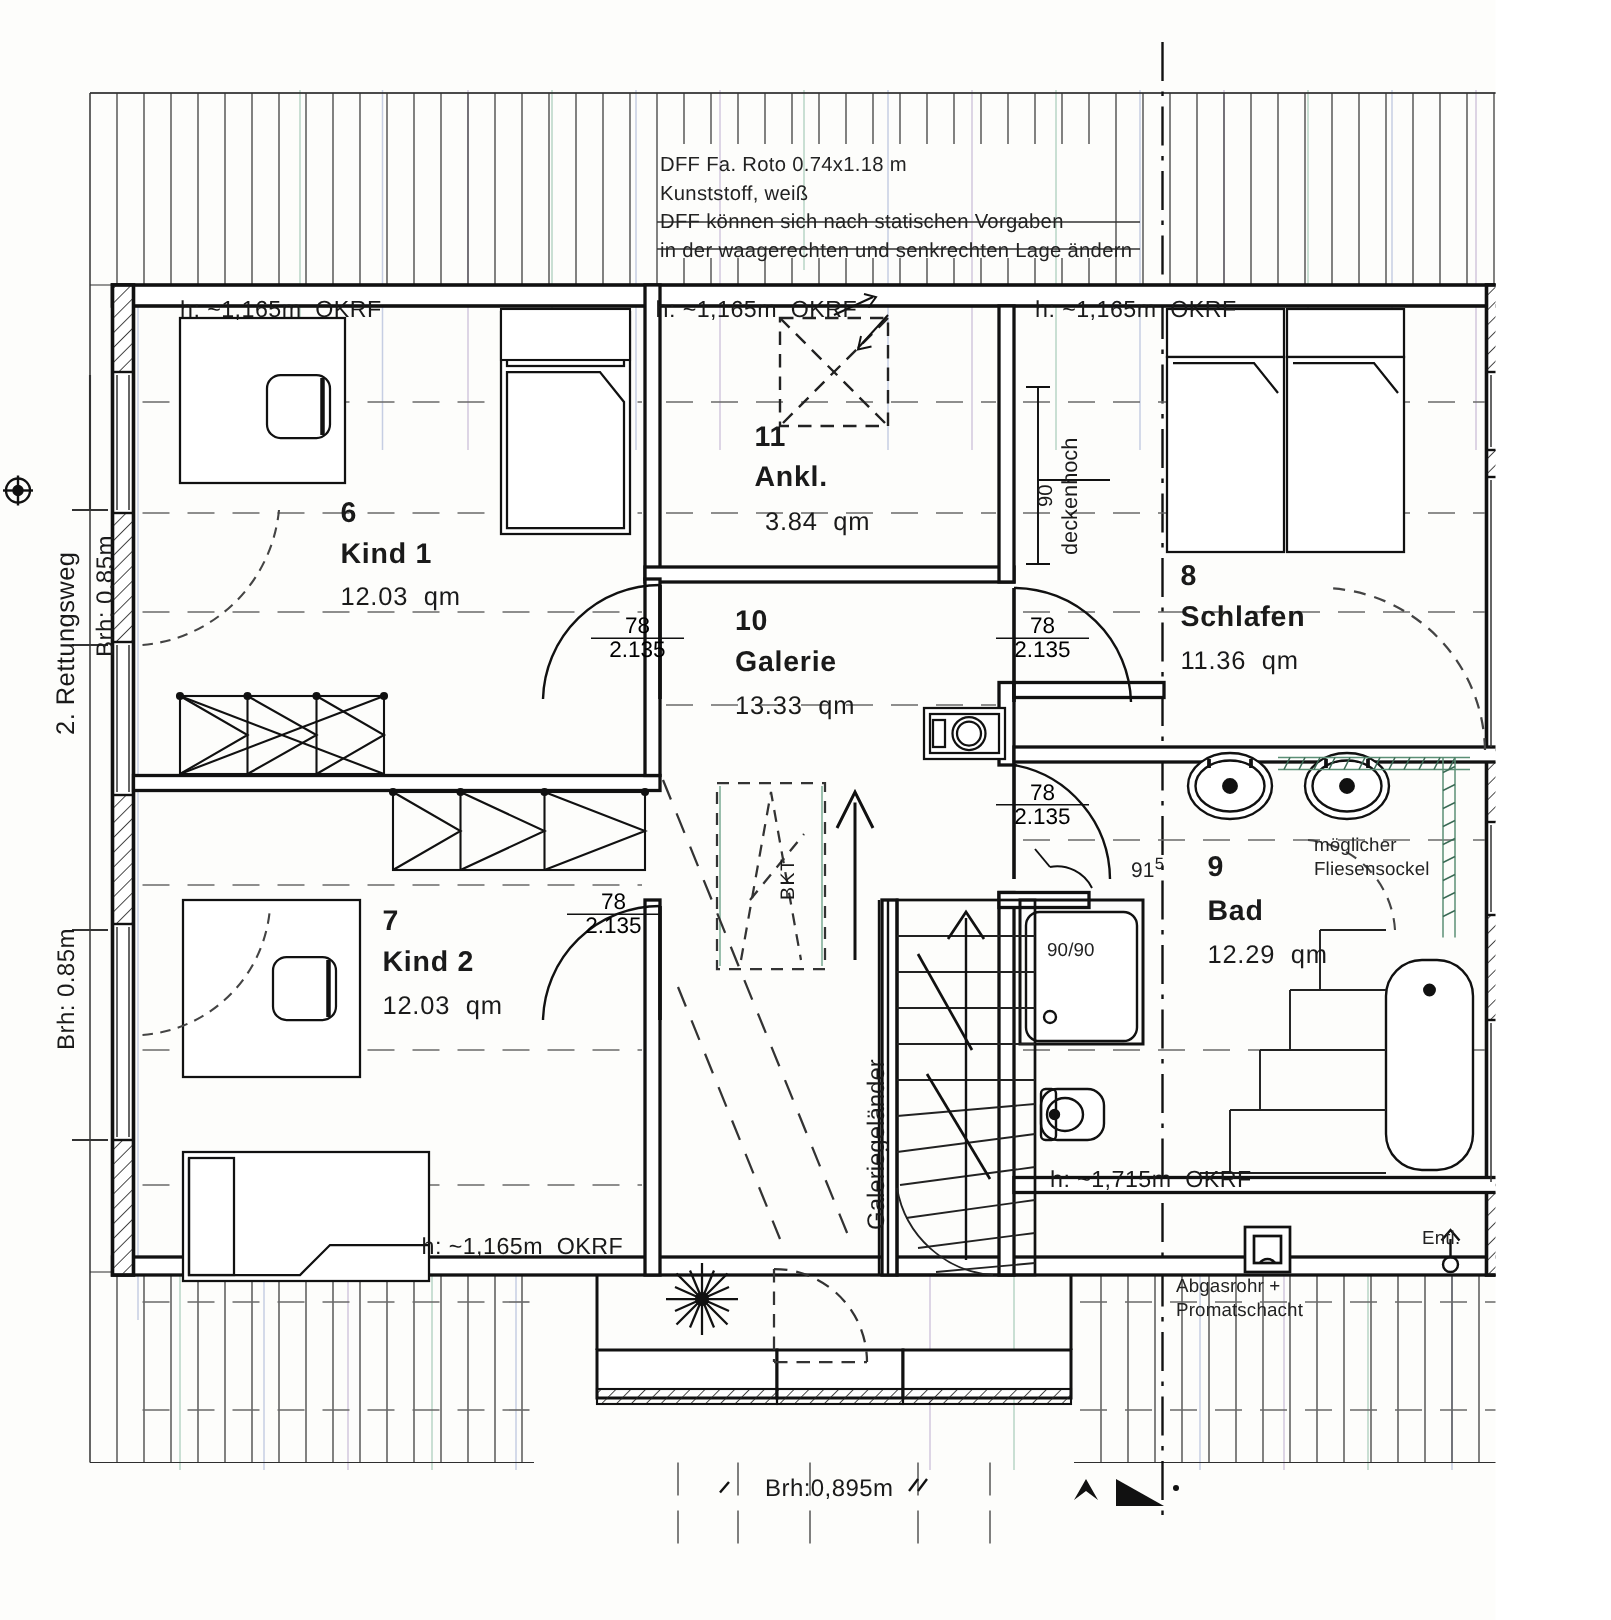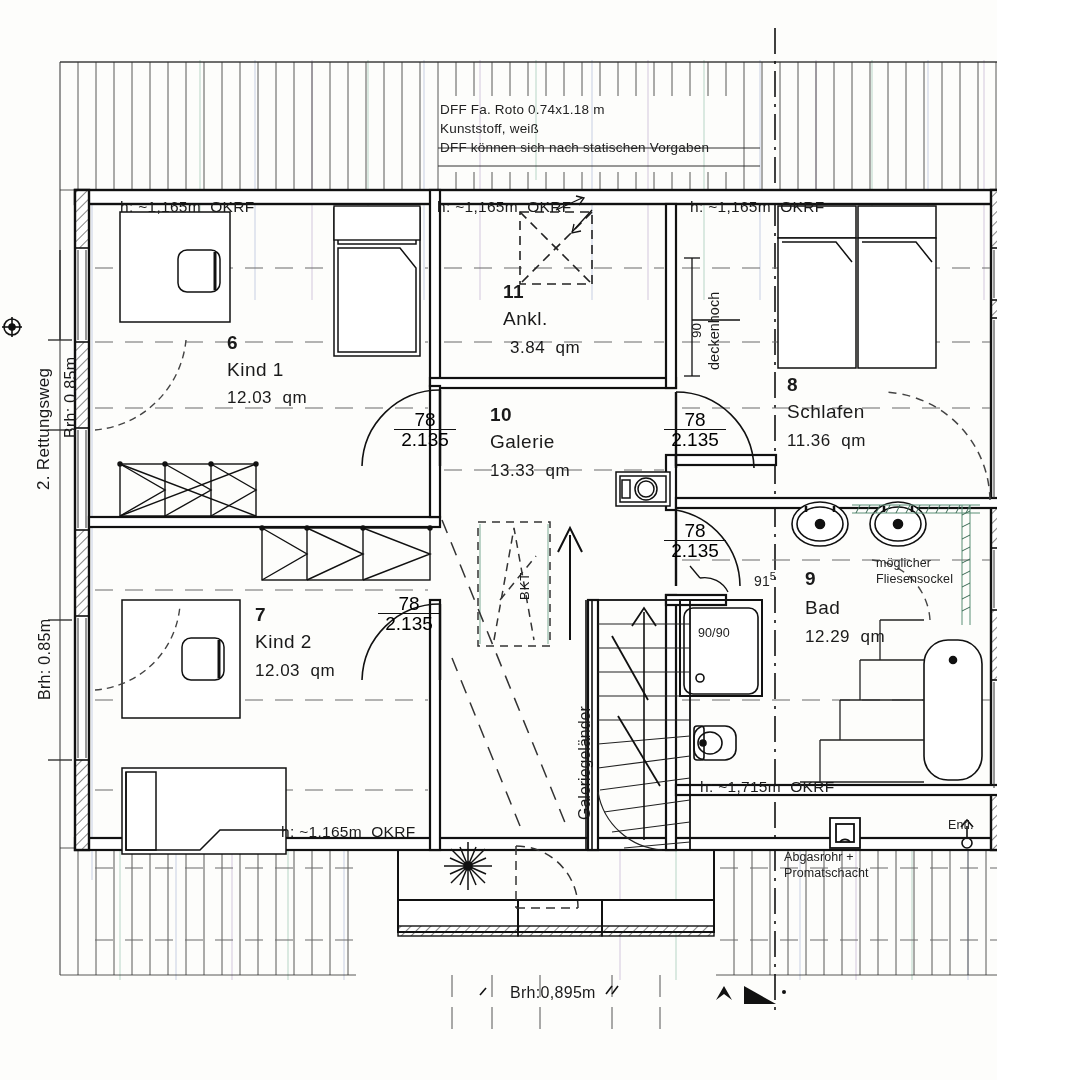--- a/index.html
+++ b/index.html
@@ -7,28 +7,28 @@
   body{font-family:"Liberation Sans",sans-serif;}
   #plan{
     position:relative;
     width:997px;height:1080px;
     background:#fdfdfb;
     overflow:hidden;
   }
   svg.layer{position:absolute;left:0;top:0;width:1074px;height:1080px;}
   .txt{position:absolute;white-space:pre;color:#1a1a1a;font-family:"Liberation Sans",sans-serif;}
   .roomnum{font-size:19px;font-weight:bold;letter-spacing:.5px;}
-  .roomname{font-size:19px;font-weight:normal;letter-spacing:.5px;}
+  .roomname{font-size:19px;font-weight:bold;letter-spacing:.5px;}
   .roomarea{font-size:17px;letter-spacing:.5px;}
   .note{font-size:13.5px;letter-spacing:.2px;color:#222;}
   .smallnote{font-size:12px;letter-spacing:.1px;color:#222;}
   .dimlbl{font-size:15px;letter-spacing:.3px;}
   .hlabel{font-size:15.5px;letter-spacing:.3px;}
   .vert{transform-origin:0 0;}
-  .door-dim{position:absolute;font-size:19px;text-align:center;line-height:1.02;}
+  .door-dim{position:absolute;font-size:15px;text-align:center;line-height:1.02;}
   .door-dim .top{display:block;border-bottom:1.4px solid #111;padding:0 2px;}
   .door-dim .bot{display:block;padding:0 1px;}
   .tiny{font-size:11px;}
 </style>
 </head>
 <body>
 
 <div id="plan">
 
   <svg class="layer" viewBox="0 0 1074 1080">
@@ -622,20 +622,21 @@
       <circle cx="12" cy="327" r="8"></circle>
       <line x1="2" y1="327" x2="22" y2="327"></line>
       <line x1="12" y1="317" x2="12" y2="337"></line>
       <circle cx="12" cy="327" r="3" fill="#111"></circle>
     </g>
   </svg>
 
   <div class="txt note" style="left:440px;top:102px;">DFF Fa. Roto 0.74x1.18 m</div>
   <div class="txt note" style="left:440px;top:121px;">Kunststoff, weiß</div>
   <div class="txt note" style="left:440px;top:140px;">DFF können sich nach statischen Vorgaben</div>
+  <div class="txt note" style="left:440px;top:159px;">in der waagerechten und senkrechten Lage ändern</div>
 
   <div class="txt hlabel" style="left:120px;top:198px;">h: ~1,165m  OKRF</div>
   <div class="txt hlabel" style="left:437px;top:198px;">h: ~1,165m  OKRF</div>
   <div class="txt hlabel" style="left:690px;top:198px;">h: ~1,165m  OKRF</div>
   <div class="txt hlabel" style="left:281px;top:823px;">h: ~1,165m  OKRF</div>
   <div class="txt hlabel" style="left:700px;top:778px;">h: ~1,715m  OKRF</div>
 
   <div class="txt roomnum" style="left:227px;top:332px;">6</div>
   <div class="txt roomname" style="left:227px;top:359px;">Kind 1</div>
   <div class="txt roomarea" style="left:227px;top:388px;"><span>12.03</span>&nbsp;&nbsp;<span>qm</span></div>

